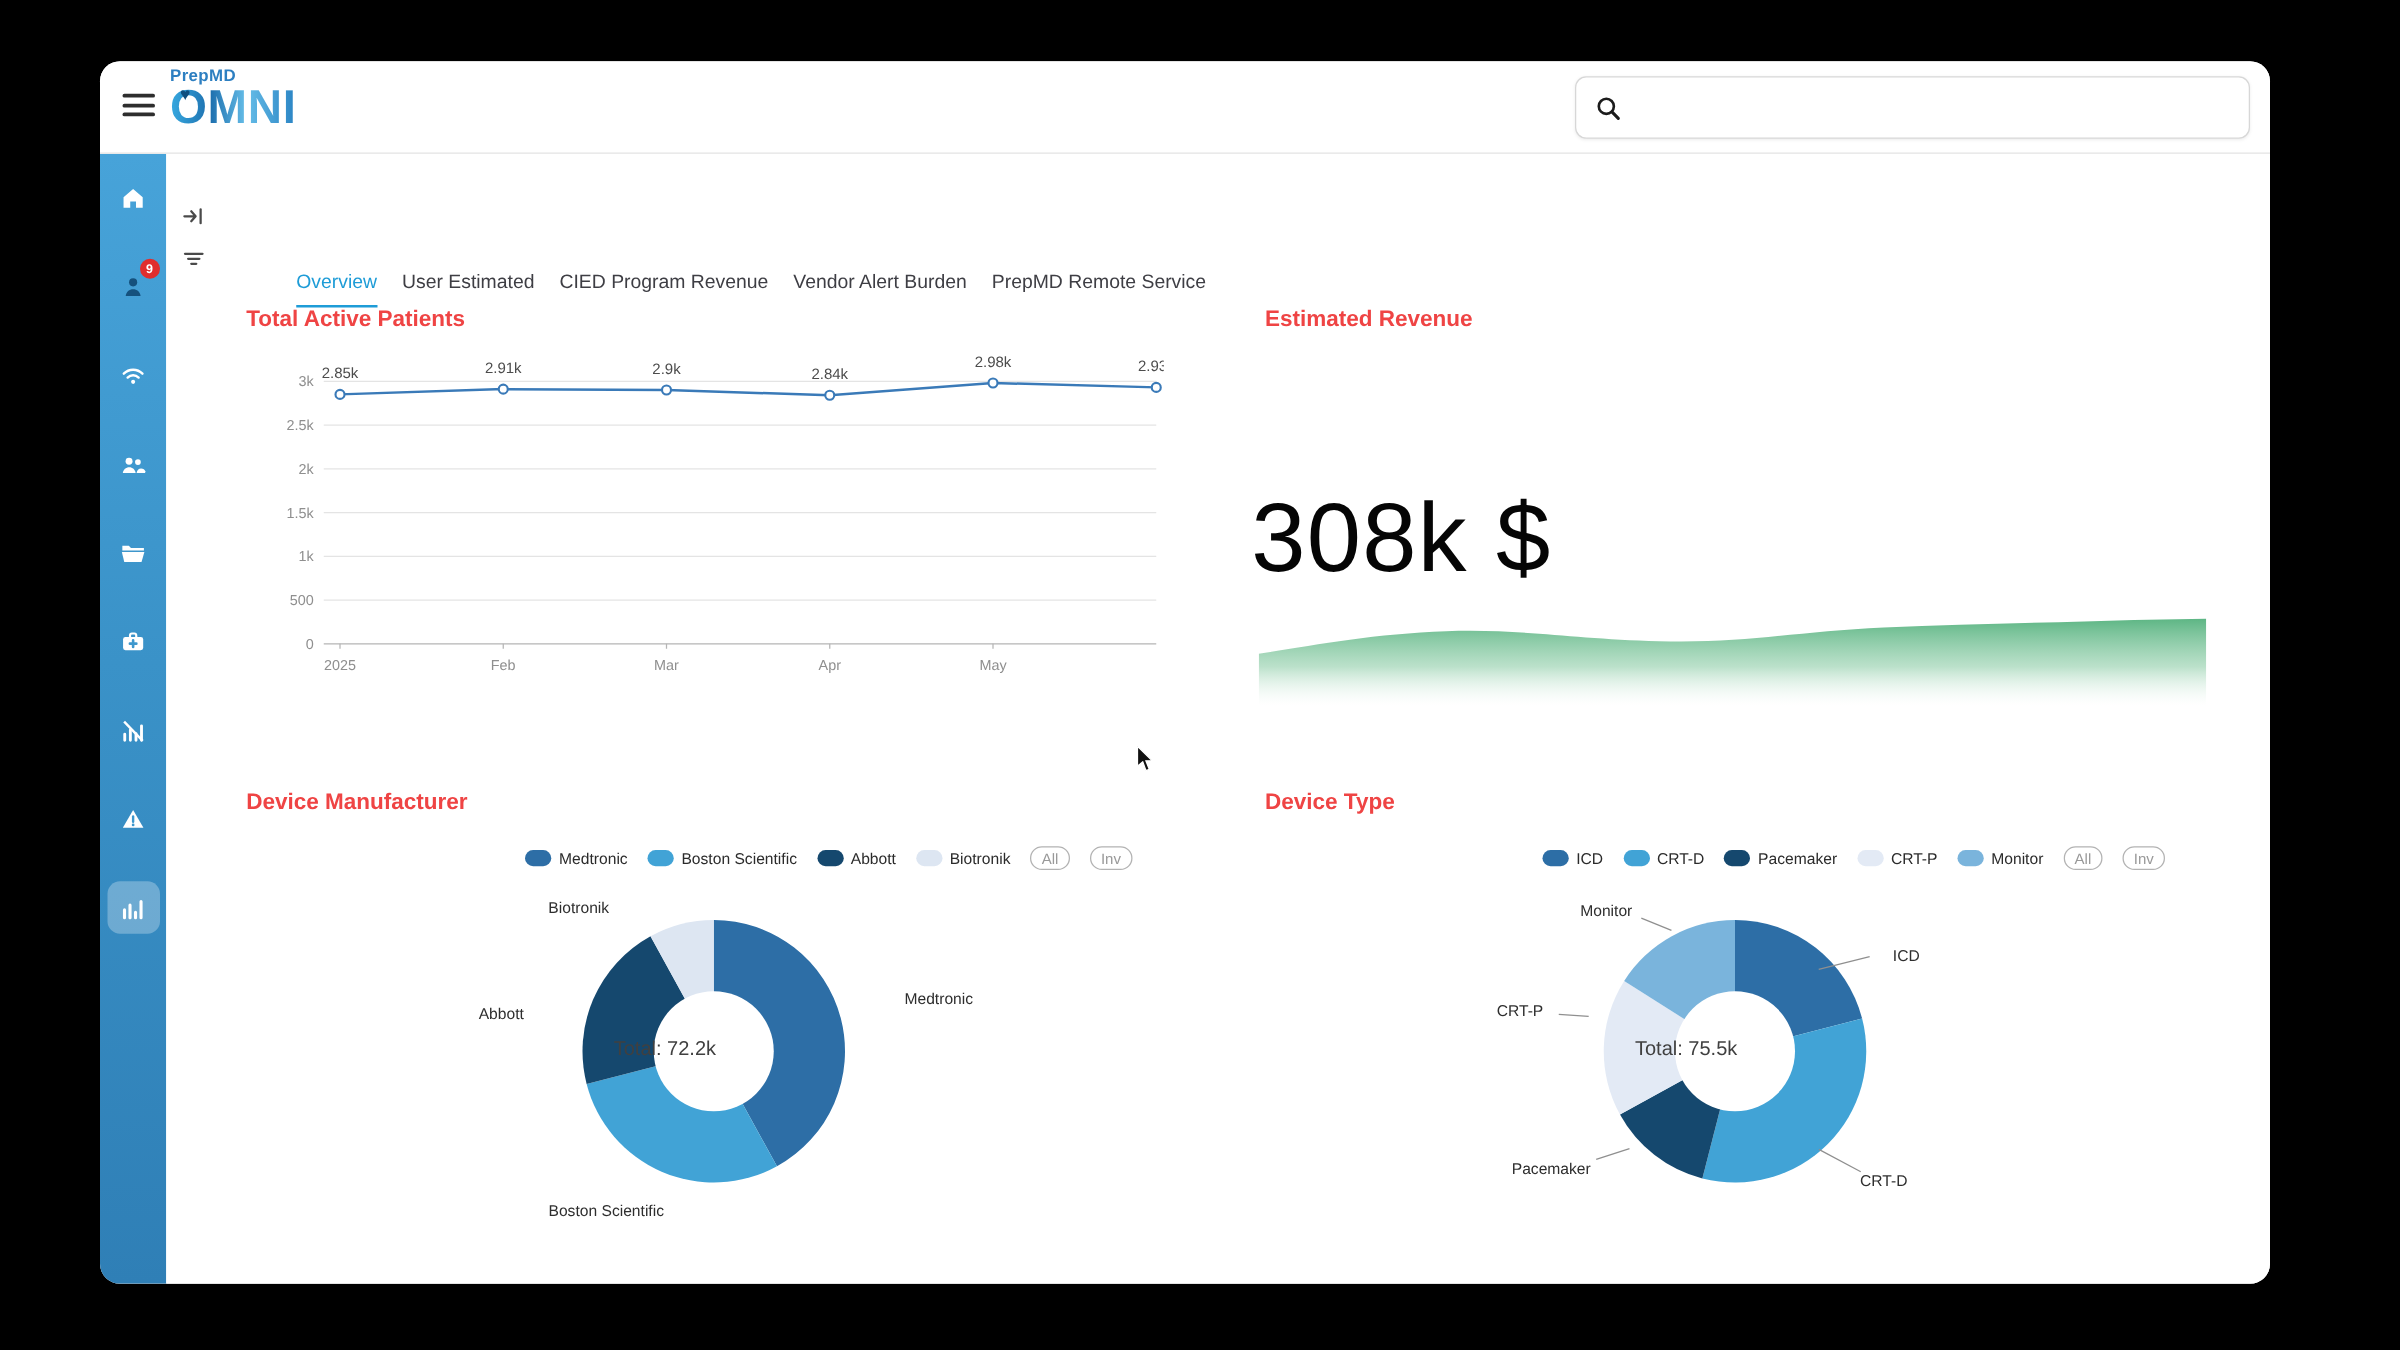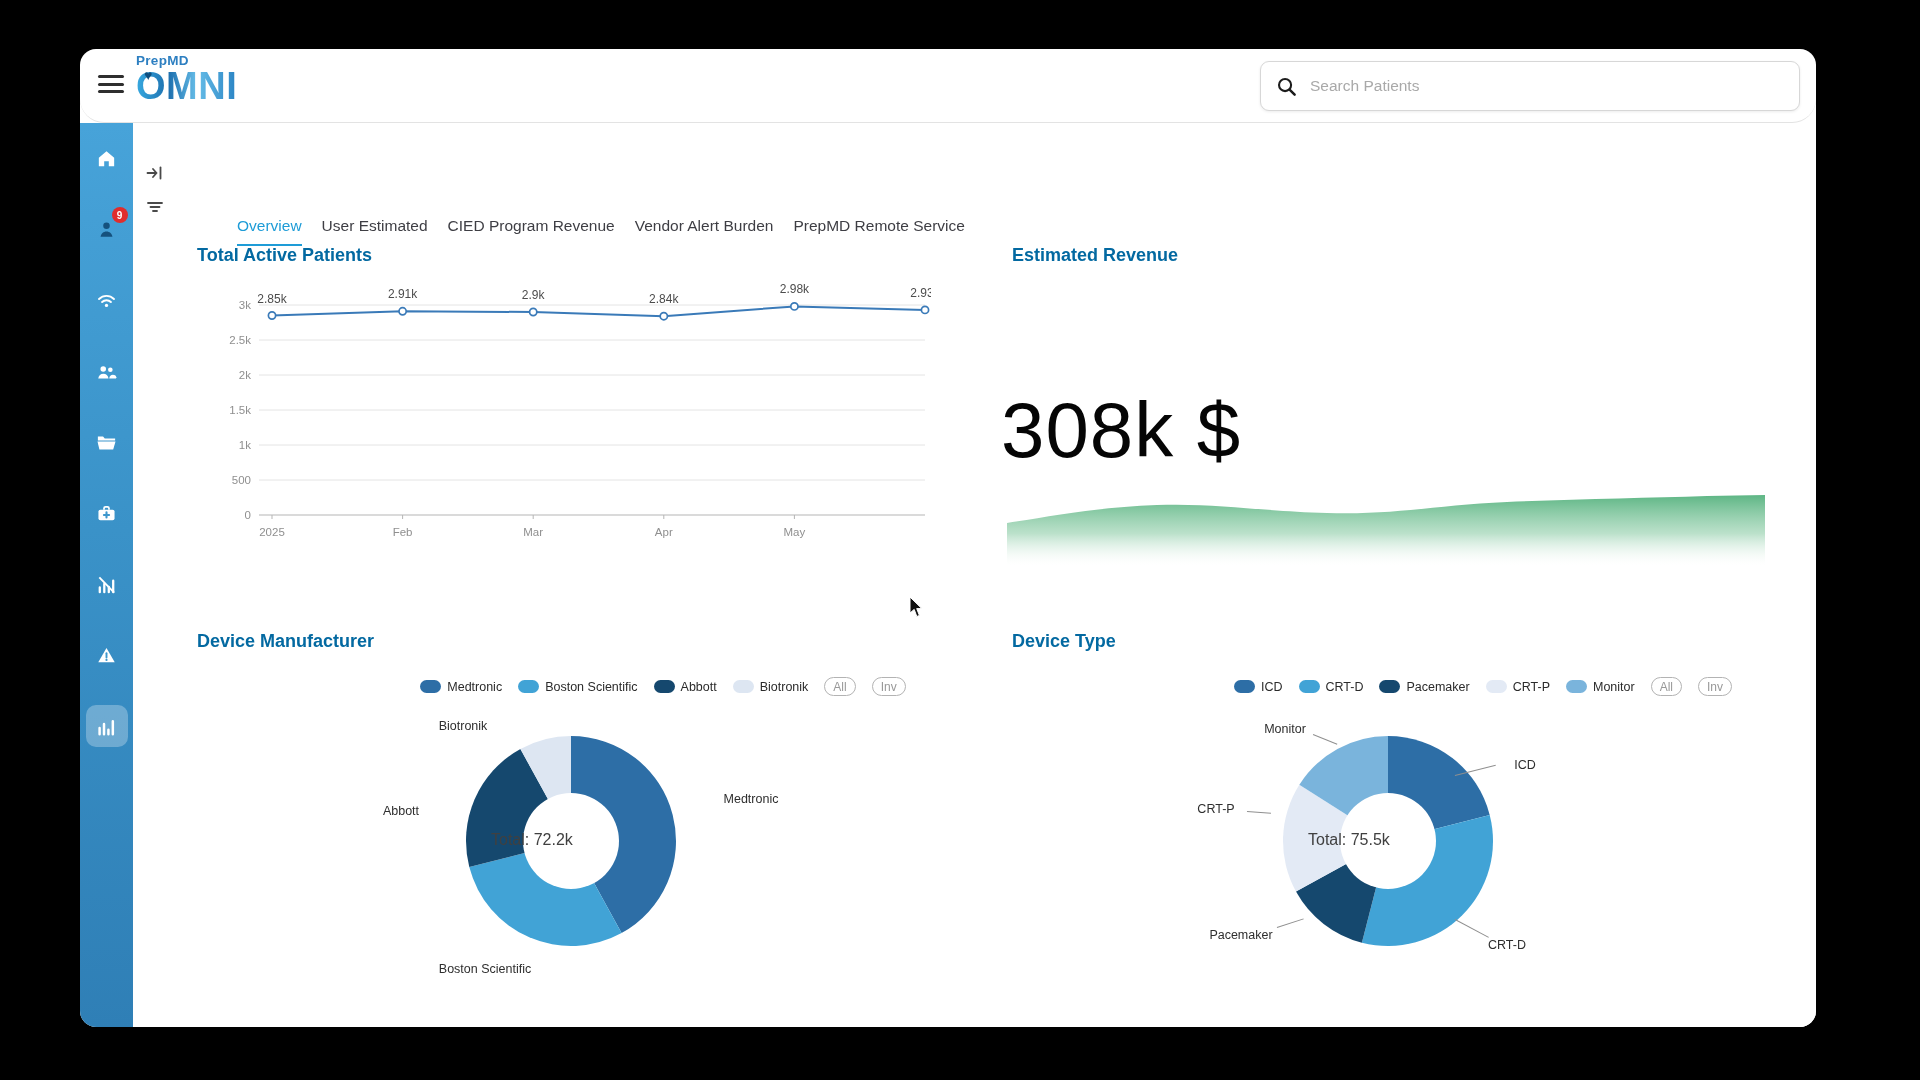--- a/index.html
+++ b/index.html
@@ -8,21 +8,21 @@
     width:1920px; height:1080px; background:#000; overflow:hidden;
     font-family:"Liberation Sans", sans-serif;
   }
   .window {
     position:absolute; left:80px; top:49px; width:1736px; height:978px;
     background:#fff; border-radius:16px; overflow:hidden;
     box-shadow:0 10px 50px rgba(0,0,0,.6);
   }
   
   .header { position:absolute; left:0; top:0; right:0; height:74px; background:#fff;
-    border-bottom:1px solid #e3e3e3; z-index:6;border-radius:24px; }
+    border-bottom:1px solid #e3e3e3; z-index:6; }
   .menu-btn { position:absolute; left:18px; top:26px; width:26px; cursor:pointer; }
   .menu-btn span { display:block; width:26px; height:3px; background:#2e2e2e; border-radius:2px; margin-bottom:4.5px; }
   .brand { position:absolute; left:56px; top:4px; }
   .brand-top { font-size:13.5px; font-weight:700; color:#2d7fc1; letter-spacing:.3px; }
   .brand-logo { position:relative; font-size:38px; font-weight:700; line-height:.95; letter-spacing:.5px;
     background:linear-gradient(90deg,#37a9e0,#1d6fae 32%,#66bde8 60%,#2a84c4);
     -webkit-background-clip:text; background-clip:text; color:transparent; display:inline-block; }
   .logo-heart { position:absolute; left:8px; top:14px; font-size:14px;
     color:#0f4e7e; -webkit-text-fill-color:#0f4e7e; }
   .search { position:absolute; top:12px; right:16px; width:540px; height:50px; background:#fff;
@@ -39,21 +39,21 @@
   .side-item.active { background:rgba(255,255,255,.28); }
   .badge { position:absolute; top:-1px; right:0; min-width:16px; height:16px; border-radius:8px;
     background:#e02d2d; color:#fff; font-size:10px; font-weight:700;
     display:flex; align-items:center; justify-content:center; padding:0 3px; }
   
   .content { position:absolute; left:53px; top:74px; right:0; bottom:0; background:#fff; }
   .mini-icon { position:absolute; cursor:pointer; }
   .tabs { position:absolute; left:64px; top:94px; display:flex; gap:20px;margin-left:40px; }
   .tab { font-size:15.5px; color:#3e3e44; padding-bottom:9px; cursor:pointer; white-space:nowrap; }
   .tab.active { color:#1e9cd7; border-bottom:2.5px solid #1e9cd7; }
-  .section-title { position:absolute; font-size:18px; font-weight:700; color:#0369a1; }
+  .section-title { position:absolute; font-size:18px; font-weight:700; color:#ef4444; }
   .big-number { position:absolute; font-size:78px; color:#050505; letter-spacing:1px;margin-left:23px; }
   .legend { position:absolute; display:flex; justify-content:center; align-items:center; gap:16px;
     font-size:12.5px; color:#2b2b2b; }
   .lg-item { display:flex; align-items:center; gap:6px; cursor:pointer; }
   .sw { width:21px; height:13px; border-radius:6.5px; display:inline-block; }
   .pill { border:1.3px solid #b3b3b3; color:#999; border-radius:11px; padding:1.5px 8px; font-size:12px; cursor:pointer; }
   .donut-label { position:absolute; transform:translate(-50%,-50%); font-size:12.5px; color:#2e2e2e; white-space:nowrap; }
   .donut-total { position:absolute; width:160px; text-align:left; font-weight:400; font-size:16px; color:#404040; }
   .leader { position:absolute; height:1.3px; background:#8f8f8f; transform-origin:left center; }
   .chart-svg { position:absolute; }
@@ -74,21 +74,20 @@
     <div class="brand">
       <div class="brand-top">PrepMD</div>
       <div class="brand-logo">OMNI</div>
       <span class="logo-heart">♥</span>
     </div>
     <div class="search">
       <svg width="23" height="23" viewBox="0 0 24 24">
         <circle cx="10.5" cy="10.5" r="6.3" fill="none" stroke="#1c1c1c" stroke-width="2.2"></circle>
         <line x1="15.2" y1="15.2" x2="20.5" y2="20.5" stroke="#1c1c1c" stroke-width="2.6" stroke-linecap="round"></line>
       </svg>
-      <input type="text" placeholder="Search Patients" style="">
     </div>
   </div>
 
   <div class="sidebar">
     <div class="side-item">
       <svg width="23" height="23" viewBox="0 0 24 24">
         <path d="M4 11.2 12 4.4l8 6.8V20h-5.6v-5.2H9.6V20H4z" fill="#fff"></path>
       </svg>
     </div>
     <div class="side-item">

